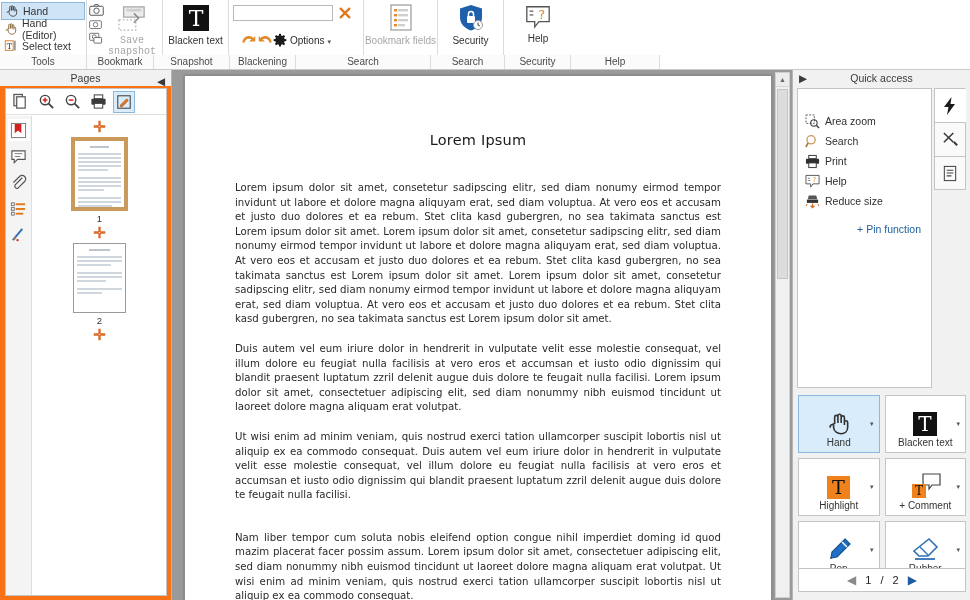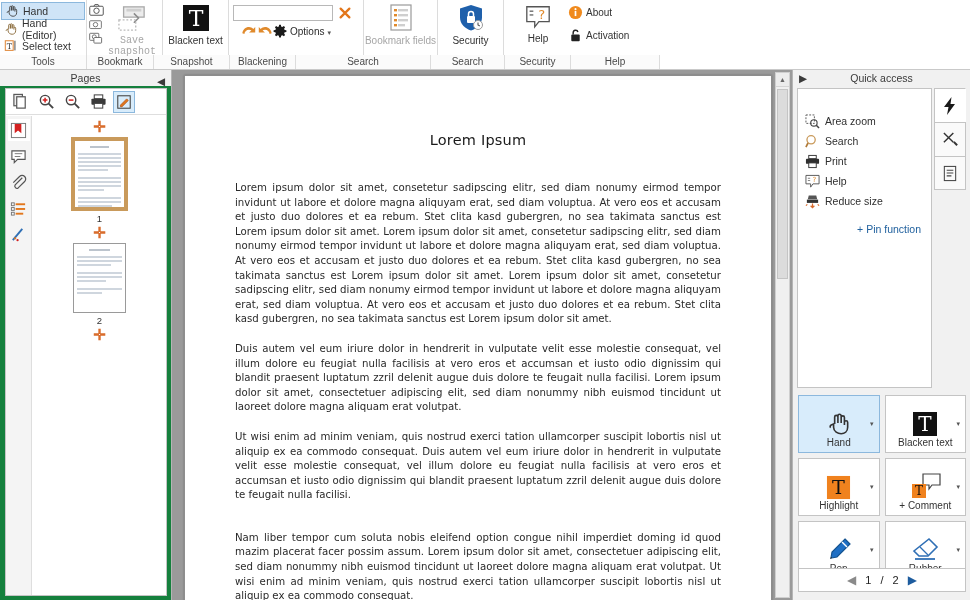--- a/index.html
+++ b/index.html
@@ -51,21 +51,21 @@
   .bigbtn.dim .cap { color: #a6a6a6; }
 
   .smallrow {
     display: flex; align-items: center; gap: 3px;
     height: 17px; font-size: 10px; color: #333; padding-left: 2px;
   }
 
   
   .leftpanel {
     position: absolute; left: 0; top: 70px; width: 172px; height: 530px;
-    background: #15803d; border-right: 1px solid #b5b5b5;
+    background: #f97316; border-right: 1px solid #b5b5b5;
   }
   .panel-title {
     height: 16px; line-height: 16px; text-align: center;
     font-size: 10.5px; color: #3a3a3a; position: relative;
     background: #f1f1f1;
   }
   .collapse-arrow { position: absolute; right: 6px; top: 3px; }
   .pages-body {
     position: absolute; left: 5px; top: 18px; width: 162px; height: 508px;
     background: #ffffff; border: 1px solid #c4c4c4;
@@ -279,21 +279,21 @@
       <div class="rgroup" style="width:135px">
         <div style="padding:5px 4px 0 4px;">
           <div style="display:flex;align-items:center;gap:5px;">
             <input type="text" class="search-input" style="width: 100px; height: 16px; border: 1px solid rgb(184, 184, 184); font-size: 10px; padding: 0px 3px; font-family: &quot;Liberation Sans&quot;, sans-serif;" placeholder="">
             <span class="ic">
               <svg width="14" height="14" viewBox="0 0 16 16" stroke="#e2761b" stroke-width="2.6" stroke-linecap="round">
                 <path d="M3 3l10 10M13 3L3 13"></path>
               </svg>
             </span>
           </div>
-          <div style="display:flex;align-items:center;margin-top:3px;padding-left:8px;">
+          <div style="display:flex;align-items:center;margin-top:12px;padding-left:8px;">
             <span class="ic">
               <svg width="16" height="13" viewBox="0 0 18 14" fill="#e08a2c">
                 <path d="M9 2C5 2 2 5 1.5 9l2.3.7C4.2 7 6.2 5 9 5c1 0 2 .3 2.7.8L9 8h7V2l-2.2 2.1C12.4 2.8 10.8 2 9 2z"></path>
               </svg>
             </span>
             <span class="ic">
               <svg width="16" height="13" viewBox="0 0 18 14" fill="#e08a2c">
                 <path d="M9 2c4 0 7 3 7.5 7l-2.3.7C13.8 7 11.8 5 9 5c-1 0-2 .3-2.7.8L9 8H2V2l2.2 2.1C5.6 2.8 7.2 2 9 2z"></path>
               </svg>
             </span>
@@ -351,41 +351,20 @@
             <span class="ic">
               <svg width="28" height="28" viewBox="0 0 30 30">
                 <path d="M3 4h24v16H16l-4.5 5.5V20H3z" fill="#fff" stroke="#555" stroke-width="1.4"></path>
                 <rect x="6" y="8" width="4" height="1.6" fill="#777"></rect>
                   <rect x="6" y="12" width="4" height="1.6" fill="#777"></rect>
                 <text x="19" y="17" font-size="14" text-anchor="middle" fill="#e08a2c" font-family="DejaVu Sans, sans-serif">?</text>
               </svg>
             </span>
             <span class="cap">Help</span>
           </div>
-          <div style="padding-top:4px;">
-            <div class="smallrow">
-              <span class="ic">
-                <svg width="15" height="15" viewBox="0 0 16 16">
-                  <circle cx="8" cy="8" r="7" fill="#f08a1d"></circle>
-                  <rect x="7.1" y="6.4" width="1.8" height="5.4" fill="#fff"></rect>
-                  <circle cx="8" cy="4.4" r="1.1" fill="#fff"></circle>
-                </svg>
-              </span>
-              <span>About</span>
-            </div>
-            <div class="smallrow" style="margin-top:6px">
-              <span class="ic">
-                <svg width="15" height="15" viewBox="0 0 16 16">
-                  <rect x="3.5" y="7" width="9" height="7" rx="1" fill="#222"></rect>
-                  <path d="M5.5 7V5a2.6 2.6 0 015.1-.7" fill="none" stroke="#222" stroke-width="1.5"></path>
-                </svg>
-              </span>
-              <span>Activation</span>
-            </div>
-          </div>
         </div>
       </div>
     </div>
 
     <div class="rlabels">
       <div class="rlabel" style="width:87px">Tools</div>
       <div class="rlabel" style="width:67px">Bookmark</div>
       <div class="rlabel" style="width:76px">Snapshot</div>
       <div class="rlabel" style="width:66px">Blackening</div>
       <div class="rlabel" style="width:135px">Search</div>

